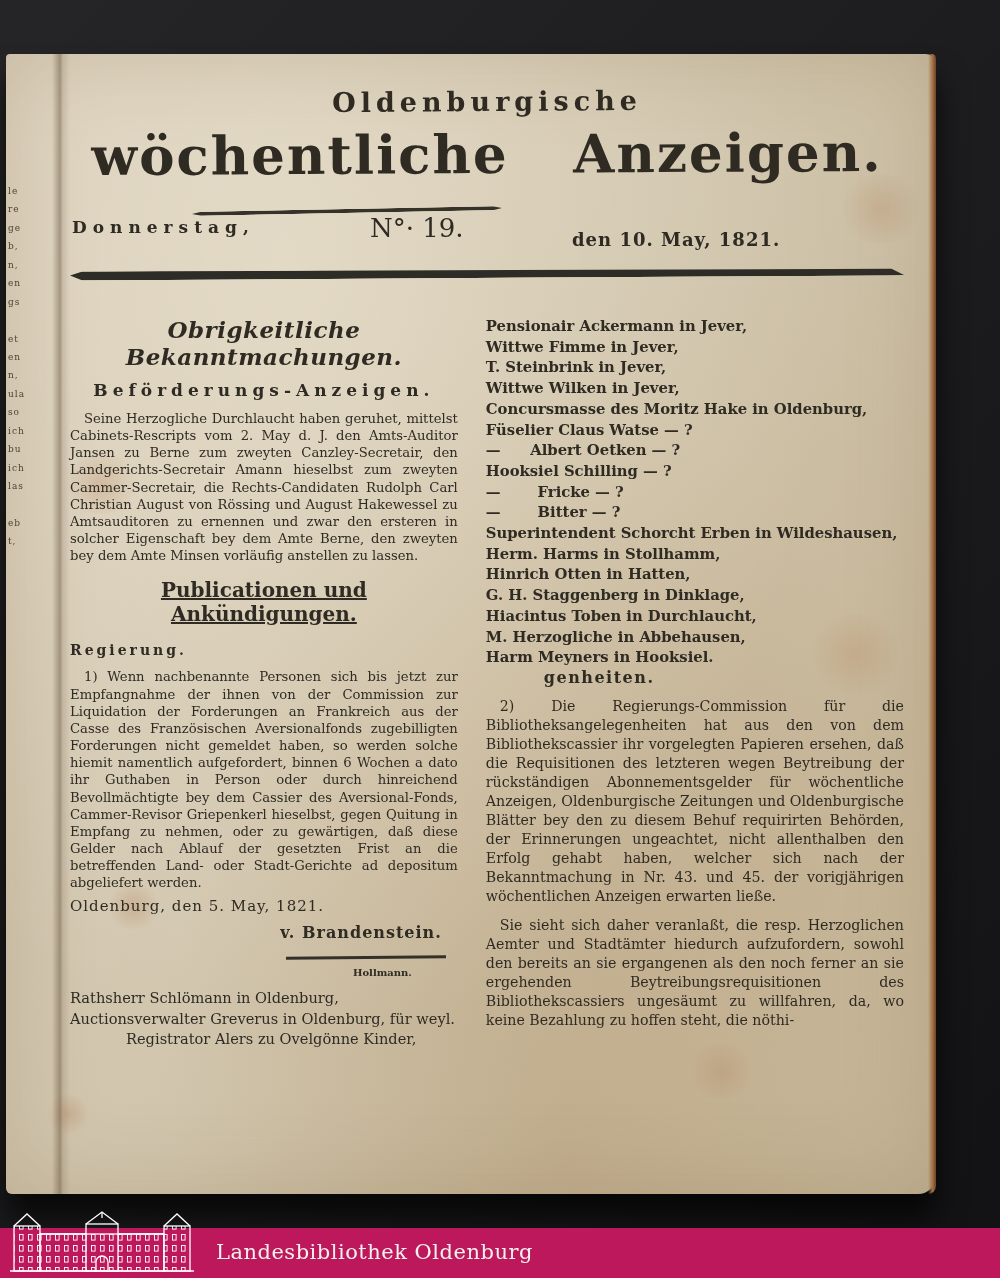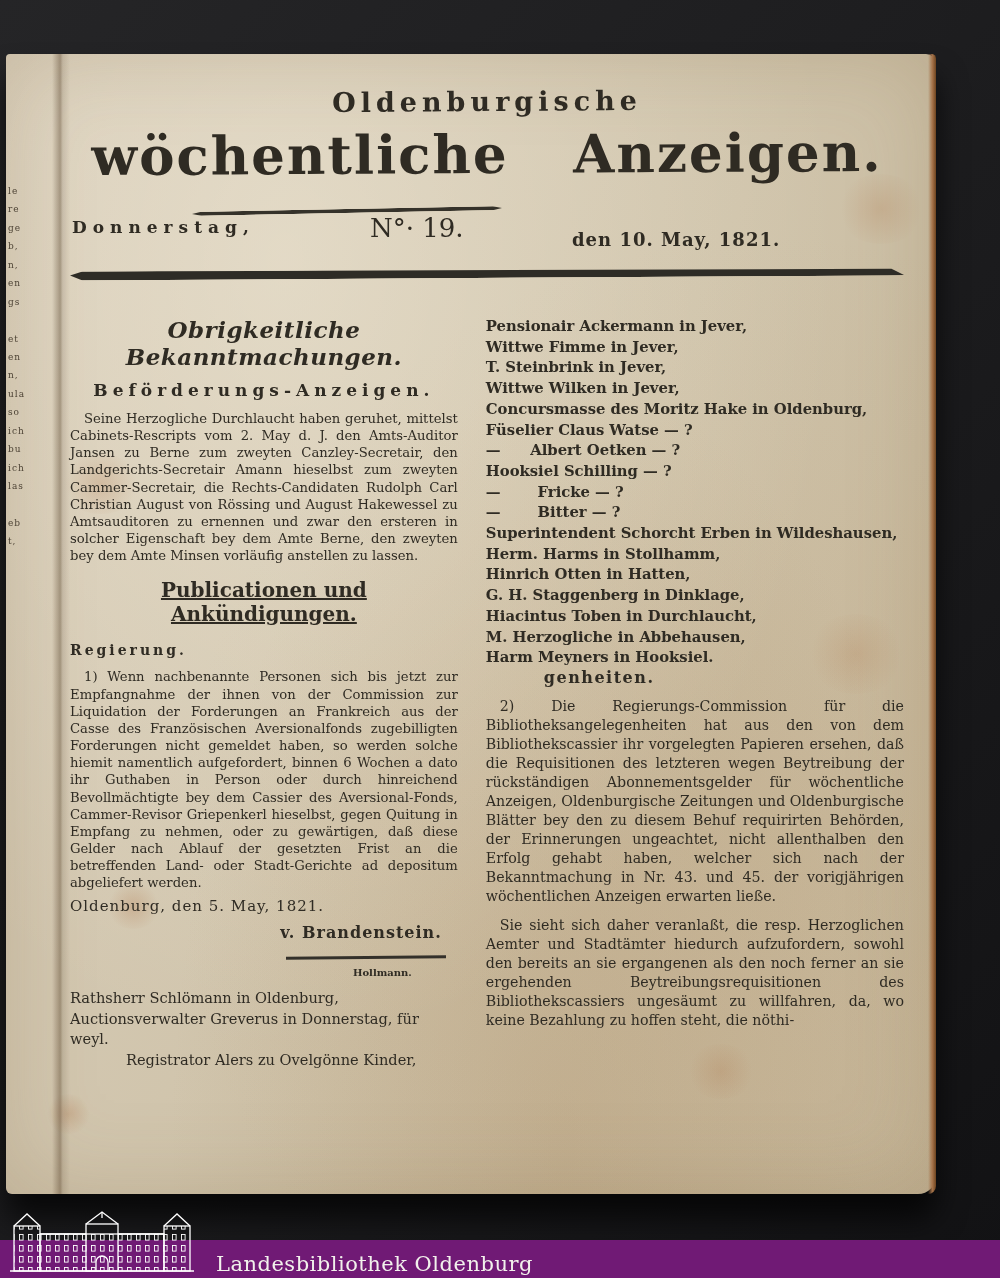--- a/index.html
+++ b/index.html
@@ -71,21 +71,21 @@
   .claimL.c1{margin-top:10px;}
   .claimL.c3{padding-left:56px;}
 
   .claims div{font-size:14.8px;line-height:1.4;white-space:pre-wrap;font-weight:bold;}
   .h-comm{margin-top:24px;font-size:16px;font-weight:bold;letter-spacing:1.5px;}
   .h-comm2{padding-left:58px;font-size:16px;font-weight:bold;letter-spacing:1.5px;}
   .col-r p{font-size:14.2px;line-height:1.34;text-align:justify;margin:10px 0 0 0;overflow-wrap:break-word;}
   .col-r p.ind{text-indent:14px;}
 
   
-  .footer{position:absolute;left:0;right:0;bottom:0;height:38px;background:#701a75;}
+  .footer{position:absolute;left:0;right:0;bottom:0;height:50px;background:#be185d;}
   .logo{position:absolute;left:8px;bottom:2px;}
   .footer-label{position:absolute;left:216px;top:12px;font-size:21px;color:#f2f1ec;letter-spacing:.5px;font-family:"DejaVu Serif",serif;}
 </style>
 </head>
 <body>
 
 <div class="page">
   <div class="stains">
     <span class="s1"></span>
       <span class="s2"></span>
@@ -135,21 +135,21 @@
         <div class="h-sub">Beförderungs-Anzeigen.</div>
         <p class="ind">Seine Herzogliche Durchlaucht haben geruhet, mittelst Cabinets-Rescripts vom 2. May d. J. den Amts-Auditor Jansen zu Berne zum zweyten Canzley-Secretair, den Landgerichts-Secretair Amann hieselbst zum zweyten Cammer-Secretair, die Rechts-Candidaten Rudolph Carl Christian August von Rössing und August Hakewessel zu Amtsauditoren zu ernennen und zwar den ersteren in solcher Eigenschaft bey dem Amte Berne, den zweyten bey dem Amte Minsen vorläufig anstellen zu lassen.</p>
         <div class="h-pub">Publicationen und Ankündigungen.</div>
         <div class="h-reg">Regierung.</div>
         <p class="ind">1) Wenn nachbenannte Personen sich bis jetzt zur Empfangnahme der ihnen von der Commission zur Liquidation der Forderungen an Frankreich aus der Casse des Französischen Aversionalfonds zugebilligten Forderungen nicht gemeldet haben, so werden solche hiemit namentlich aufgefordert, binnen 6 Wochen a dato ihr Guthaben in Person oder durch hinreichend Bevollmächtigte bey dem Cassier des Aversional-Fonds, Cammer-Revisor Griepenkerl hieselbst, gegen Quitung in Empfang zu nehmen, oder zu gewärtigen, daß diese Gelder nach Ablauf der gesetzten Frist an die betreffenden Land- oder Stadt-Gerichte ad depositum abgeliefert werden.</p>
         <div class="place-date">Oldenburg, den 5. May, 1821.</div>
         <div class="sig1">v. Brandenstein.</div>
         <div class="sig-rule"></div>
         <div class="sig2">Hollmann.</div>
         <div class="claimL c1">Rathsherr Schlömann in Oldenburg,</div>
-        <div class="claimL c2">Auctionsverwalter Greverus in Donnerstag, für weyl.</div>
+        <div class="claimL c2">Auctionsverwalter Greverus in Oldenburg, für weyl.</div>
         <div class="claimL c3">Registrator Alers zu Ovelgönne Kinder,</div>
       </div>
 
       <div class="col-r">
         <div class="claims">
           <div>Pensionair Ackermann in Jever,</div>
           <div>Wittwe Fimme in Jever,</div>
           <div>T. Steinbrink in Jever,</div>
           <div>Wittwe Wilken in Jever,</div>
           <div>Concursmasse des Moritz Hake in Oldenburg,</div>

